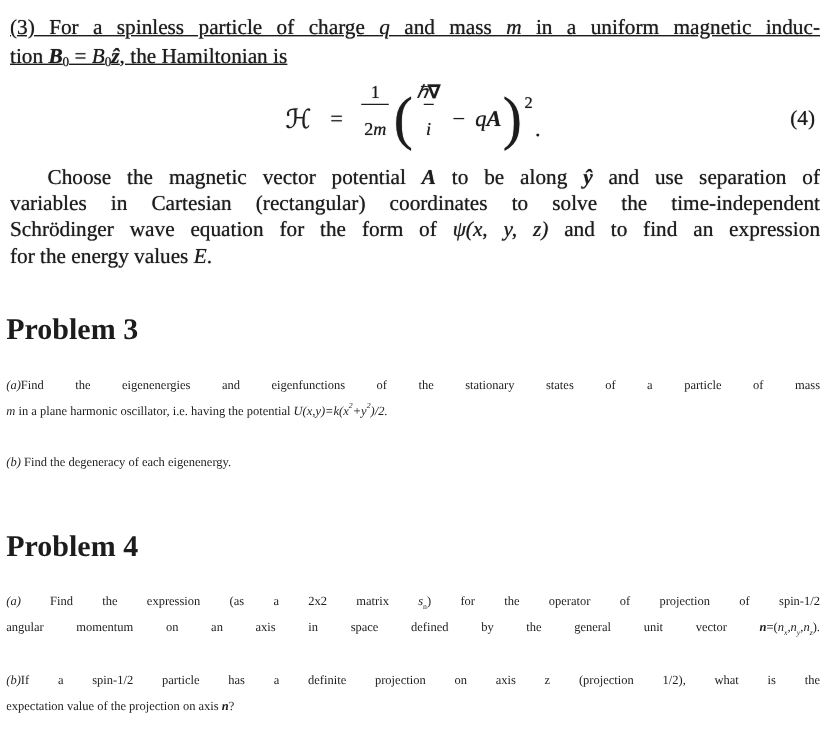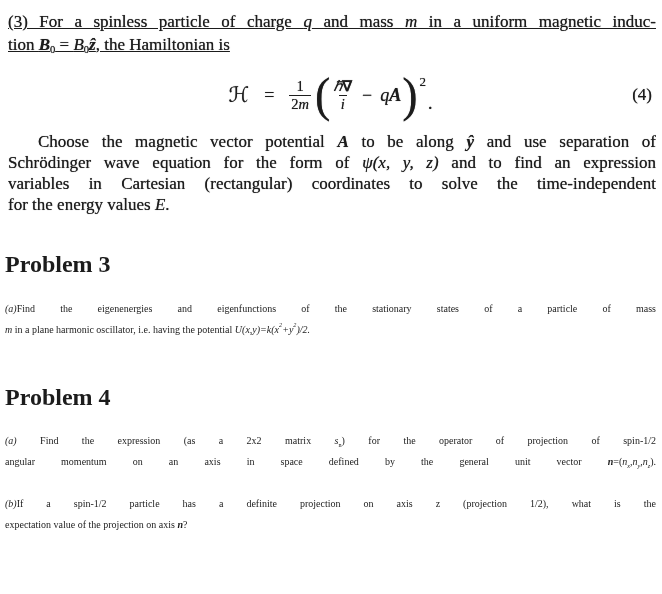--- a/index.html
+++ b/index.html
@@ -31,21 +31,21 @@
 
   
   .eqrow{
     position:relative;margin-top:14px;height:50px;
     display:flex;align-items:center;justify-content:center;
     font-size:18px;
   }
   .mathH{font-size:21px;font-style:italic;font-family:"DejaVu Serif","DejaVu Sans",serif;}
   .rel{margin:0 15px;}
   .frac{display:inline-flex;flex-direction:column;align-items:center;font-size:14.5px;line-height:1.12;}
-  .frac .den{border-top:1.4px solid #1e1e1e;padding:0 2px;}
+  .frac .den{border-top:1.4px solid #1e1e1e;padding:12px 2px;}
   .frac .num{padding:0 2px 1px 2px;}
   .paren{
     font-size:46px;line-height:0.92;font-weight:400;
     transform:scaleY(1.04);margin:0 1px;
   }
   .openp{margin-left:4px;}
   .minus{margin:0 8px;}
   .exp2{font-size:13px;position:relative;top:-13px;margin-left:1px;}
   .eqperiod{position:relative;top:8px;margin-left:2px;}
   .eqnum{position:absolute;right:4px;top:50%;transform:translateY(-50%);font-size:17px;}
@@ -86,32 +86,35 @@
     <span class="minus">−</span>
     <span class="term"><span class="i">q</span><span class="bi">A</span></span>
     <span class="paren">)</span>
     <span class="exp2">2</span>
     <span class="eqperiod">.</span>
     <span class="eqnum">(4)</span>
   </div>
 
   <div class="choose scan">
     <div class="line j ind"><span>Choose the magnetic vector potential </span><span class="bi">A</span><span> to be along </span><span class="bi">ŷ</span><span> and use separation of</span></div>
+    <div class="line j"><span>variables in Cartesian (rectangular) coordinates to solve the time-independent</span></div>
     <div class="line j"><span>Schrödinger wave equation for the form of </span><span class="i">ψ(x, y, z)</span><span> and to find an expression</span></div>
-    <div class="line j"><span>variables in Cartesian (rectangular) coordinates to solve the time-independent</span></div>
     <div class="line"><span>for the energy values </span><span class="i">E</span><span>.</span></div>
   </div>
 
   <h2 class="phead ph3">Problem 3</h2>
 
   <div class="prob mt-a3">
     <div class="line j"><span class="i">(a)</span><span>Find the eigenenergies and eigenfunctions of the stationary states of a particle of mass</span></div>
     <div class="line"><span class="i">m</span><span> in a plane harmonic oscillator, i.e. having the potential </span><span class="i">U(x,y)=k(x</span><span class="sup i">2</span><span class="i">+y</span><span class="sup i">2</span><span class="i">)/2.</span></div>
   </div>
 
+  <div class="prob mt-b3">
+    <div class="line"><span class="i">(b)</span><span> Find the degeneracy of each eigenenergy.</span></div>
+  </div>
 
   <h2 class="phead ph4">Problem 4</h2>
 
   <div class="prob mt-a4">
     <div class="line j"><span class="i">(a)</span><span> Find the expression (as a 2x2 matrix </span><span class="i">s</span><span class="sub">n</span><span>) for the operator of projection of spin-1/2</span></div>
     <div class="line j"><span>angular momentum on an axis in space defined by the general unit vector </span><span class="bi">n</span><span>=(</span><span class="i">n</span><span class="sub i">x</span><span>,</span><span class="i">n</span><span class="sub i">y</span><span>,</span><span class="i">n</span><span class="sub i">z</span><span>).</span></div>
   </div>
 
   <div class="prob mt-b4">
     <div class="line j"><span class="i">(b)</span><span>If a spin-1/2 particle has a definite projection on axis z (projection 1/2), what is the</span></div>

